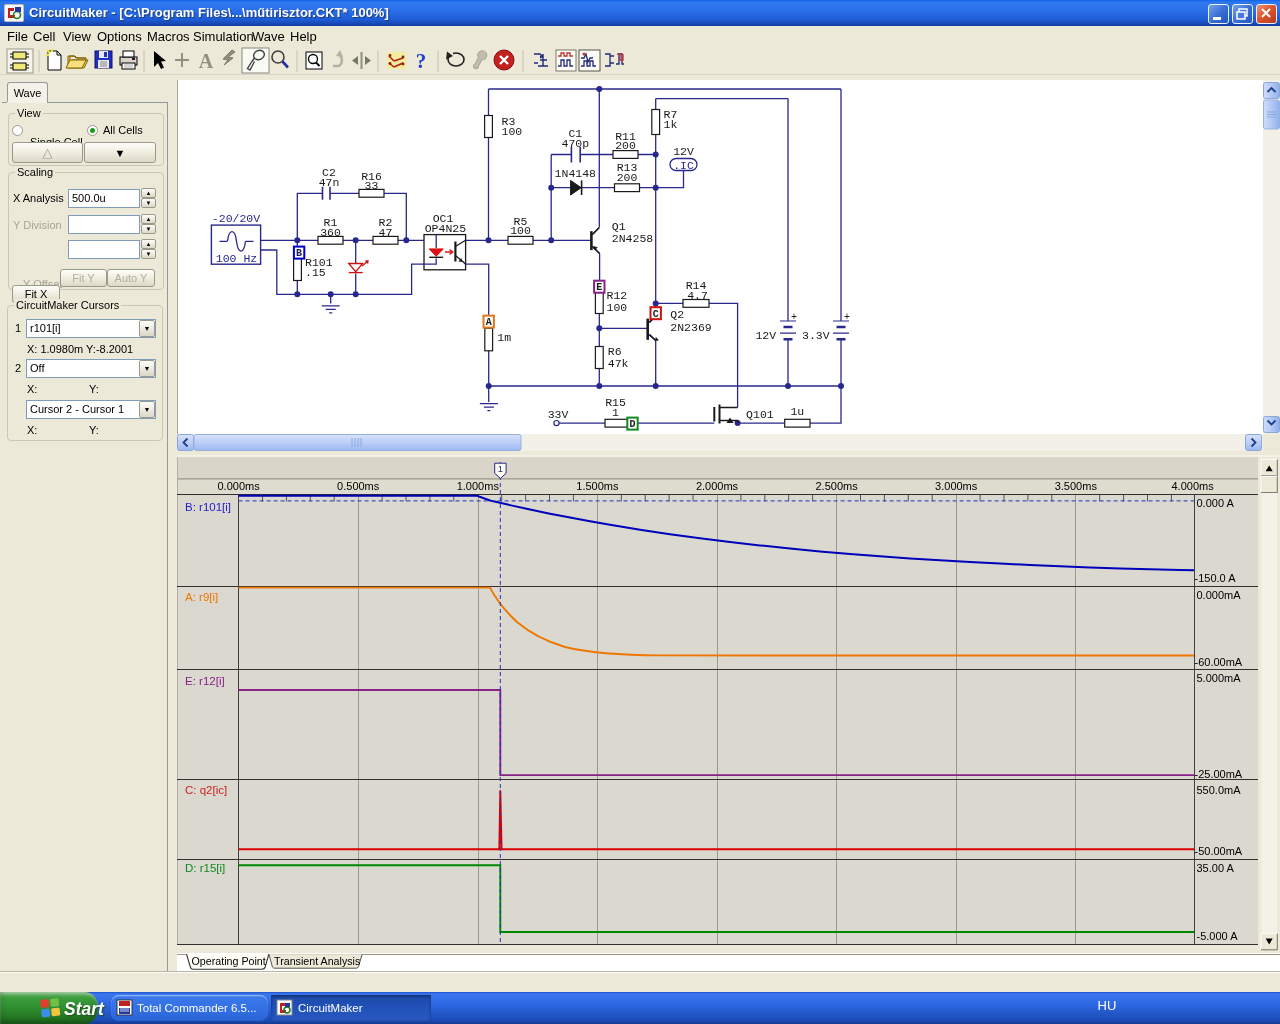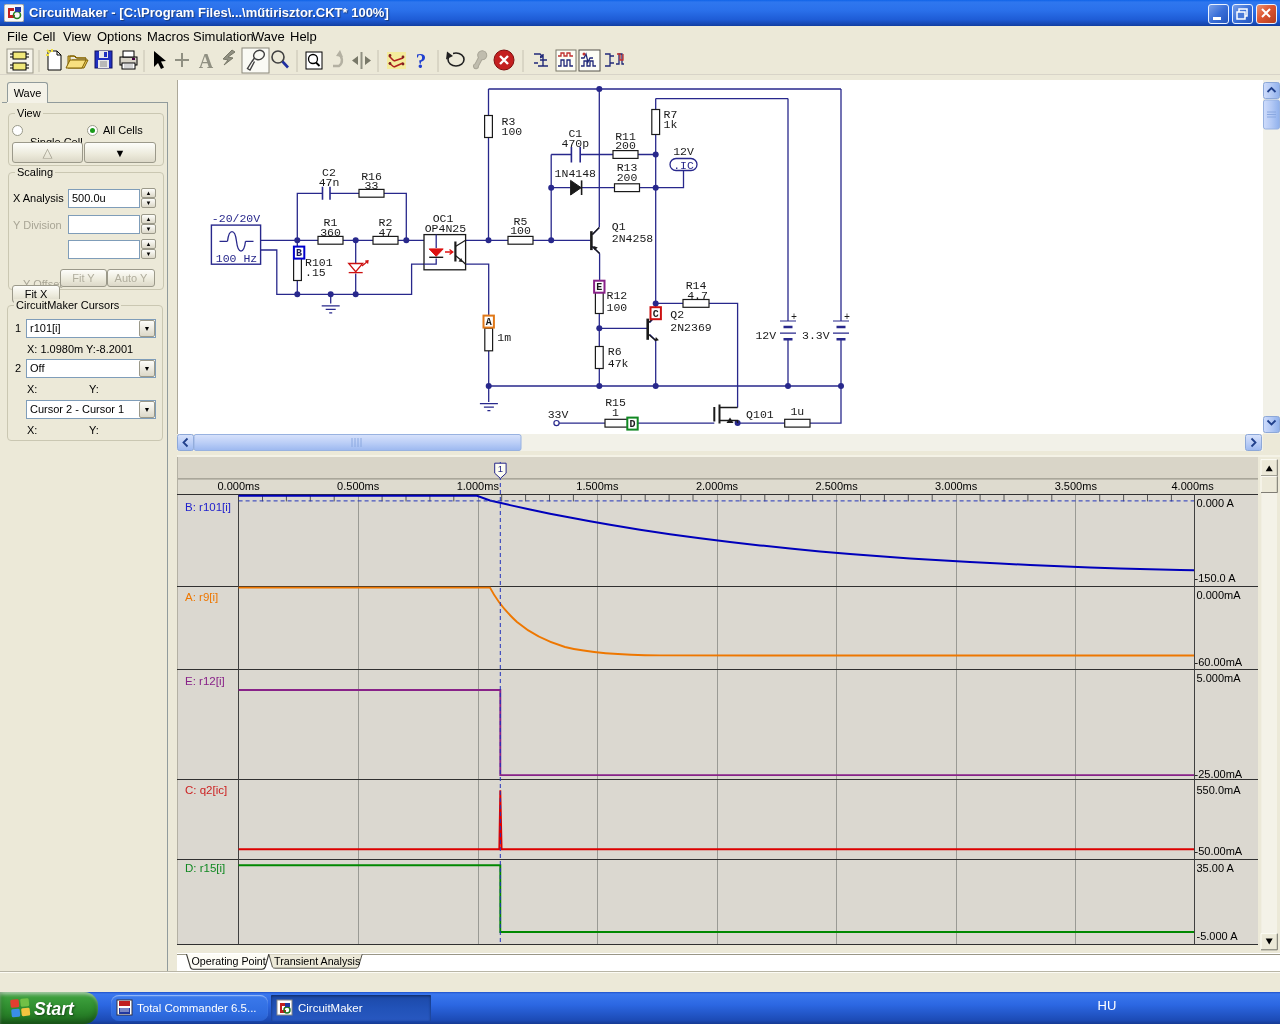--- a/index.html
+++ b/index.html
@@ -542,21 +542,21 @@
     <path d="M91.9 1.2 L95.4 14 Q96 15.2 97.8 15.2 L179 15.2 Q180.8 15.2 181.4 13.8 L185.2 1.2" fill="#ece9d8" stroke="#55544c" stroke-width="1"></path>
     <text x="14.5" y="12.3" font-size="10.7" fill="#000">Operating Point</text>
     <text x="97" y="12.3" font-size="10.7" fill="#000">Transient Analysis</text>
   </svg>
 
   <div style="position:absolute;left:0;top:971px;width:1280px;height:21px;background:#ece9d8;border-top:1px solid #b8b5a6;"></div>
     <div style="position:absolute;left:0;top:972px;width:1280px;height:1px;background:#fdfcf5;"></div>
 
   <div id="taskbar" style="position:absolute;left:0;top:992px;width:1280px;height:32px;background:linear-gradient(to bottom,#1e50c8 0%,#3a77ee 6%,#2c67e2 40%,#1c4bb6 88%,#153a92 100%);">
 
-    <div style="position:absolute;left:0;top:0;width:98px;height:32px;border-radius:0 14px 14px 0;background:linear-gradient(to bottom,#71b271 0%,#3c9e3c 18%,#2d8a2d 55%,#1e6b1e 100%);box-shadow:inset 0 -3px 6px rgba(0,0,0,0.3), inset 0 2px 3px rgba(255,255,255,0.4);">
+    <div style="position:absolute;left:0;top:0;width:98px;height:32px;border-radius:0 14px 14px 0;background:linear-gradient(to bottom,#71b271 0%,#3c9e3c 18%,#2d8a2d 55%,#1e6b1e 100%);box-shadow:inset 0 -3px 6px rgba(0,0,0,0.3), inset 0 2px 3px rgba(255,255,255,0.4);padding-left:30px;">
       <svg width="98" height="32">
         <g transform="translate(11,7) rotate(-6 9 9)">
           <rect x="0" y="0" width="8.5" height="8" rx="1.5" fill="#e33e30"></rect>
           <rect x="10" y="0" width="8.5" height="8" rx="1.5" fill="#71c046"></rect>
           <rect x="0" y="9.5" width="8.5" height="8" rx="1.5" fill="#3a8ee8"></rect>
           <rect x="10" y="9.5" width="8.5" height="8" rx="1.5" fill="#f3c43f"></rect>
         </g>
         <text x="34" y="23" font-size="17.5" font-style="italic" font-weight="bold" fill="#fff" font-family="Liberation Sans" style="text-shadow:1px 1px 2px #1a4a1a">Start</text>
       </svg>
     </div>

